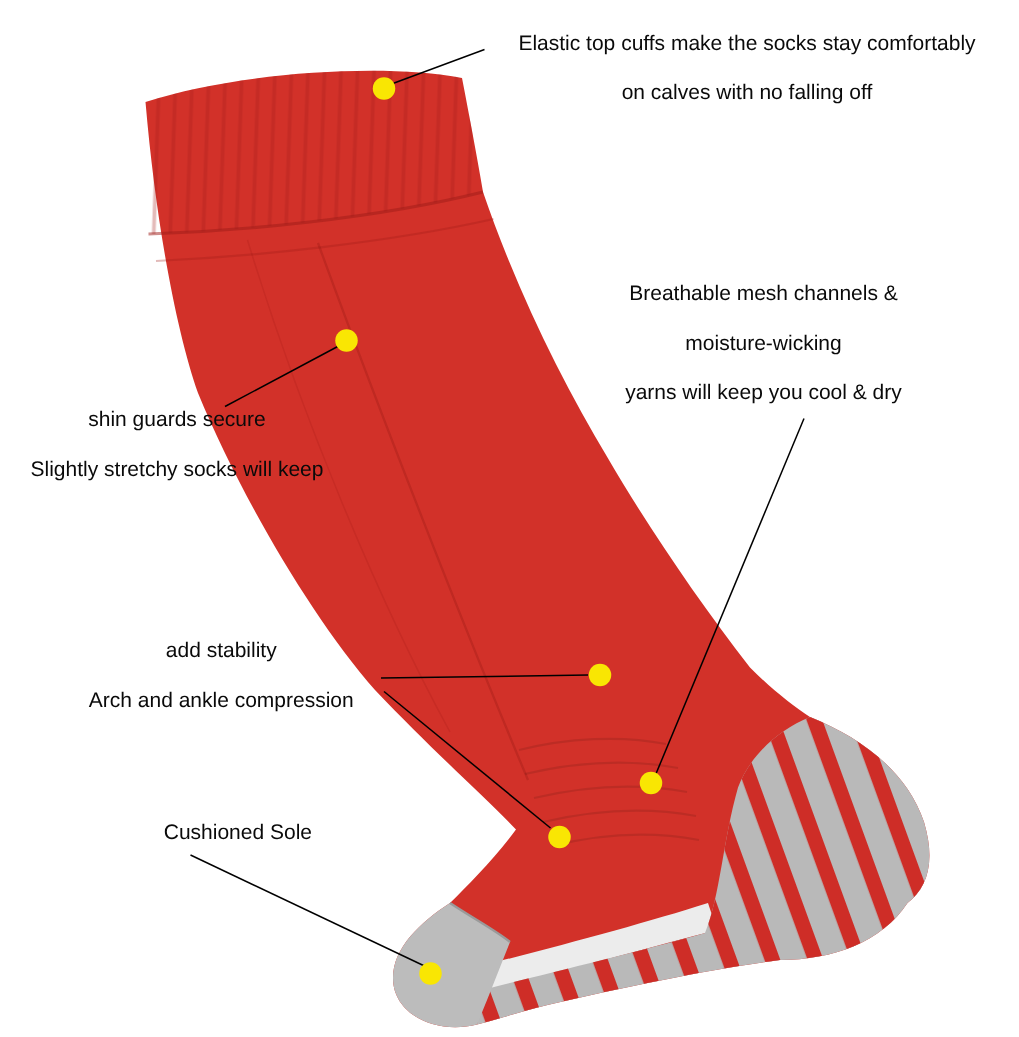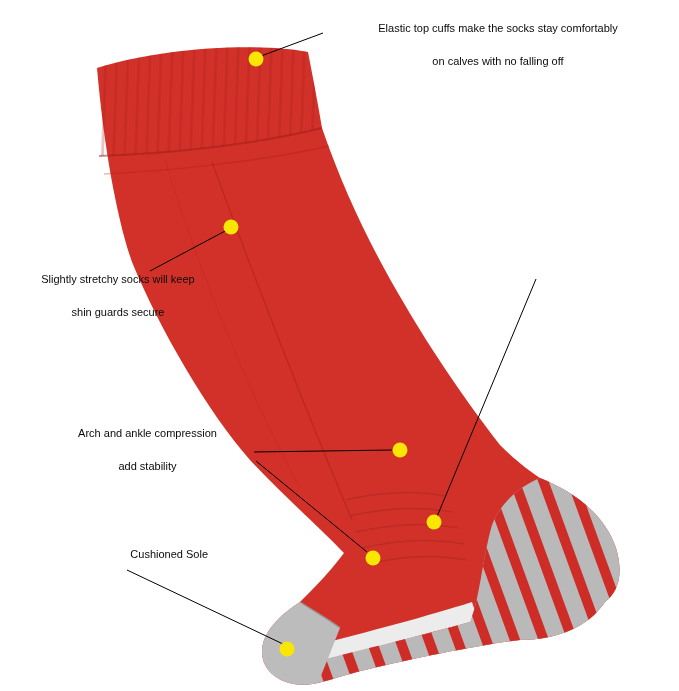--- a/index.html
+++ b/index.html
@@ -1,21 +1,21 @@
 <!DOCTYPE html>
 <html><head>
 <meta charset="utf-8">
 <style>
   html,body{margin:0;padding:0;background:#ffffff;}
   .stage{
     position:relative;
     width:679px;height:691px;
     background:#ffffff;
     font-family:"Liberation Sans", sans-serif;
-    font-size:11px;
+    font-size:14px;
     color:#0a0a0a;
     overflow:hidden;
   }
   .stage svg{position:absolute;left:0;top:0;}
   .ann{position:absolute;text-align:center;line-height:33px;}
   .ann div{white-space:nowrap;}
   .ann-elastic{left:313px;top:12px;width:370px;}
   .ann-breathable{left:358px;top:179px;width:302px;}
   .ann-stretchy{left:0px;top:263px;width:236px;}
   .ann-arch{left:40px;top:417px;width:215px;}
@@ -122,28 +122,33 @@
       <circle cx="373" cy="558" r="7.5" fill="#f9e603"></circle>
       <circle cx="287" cy="649" r="7.5" fill="#f9e603"></circle>
     </g>
   </svg>
 
   <div class="ann ann-elastic">
     <div>Elastic top cuffs make the socks stay comfortably</div>
     <div>on calves with no falling off</div>
   </div>
 
+  <div class="ann ann-breathable">
+    <div>Breathable mesh channels &amp;</div>
+    <div>moisture-wicking</div>
+    <div>yarns will keep you cool &amp; dry</div>
+  </div>
 
   <div class="ann ann-stretchy">
+    <div>shin guards secure</div>
     <div>Slightly stretchy socks will keep</div>
-    <div>shin guards secure</div>
   </div>
 
   <div class="ann ann-arch">
+    <div>add stability</div>
     <div>Arch and ankle compression</div>
-    <div>add stability</div>
   </div>
 
   <div class="ann ann-sole">
     <div>Cushioned Sole</div>
   </div>
 
 </div>
 
 </body></html>

